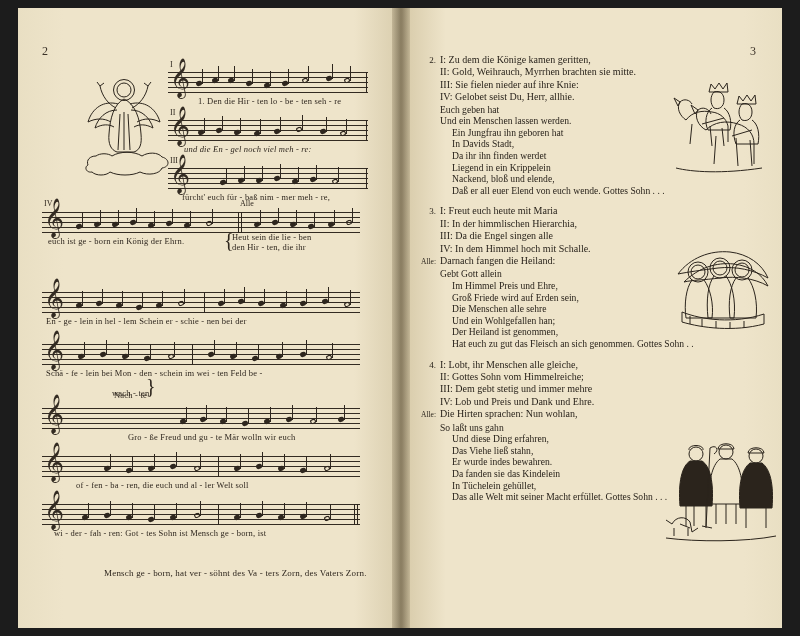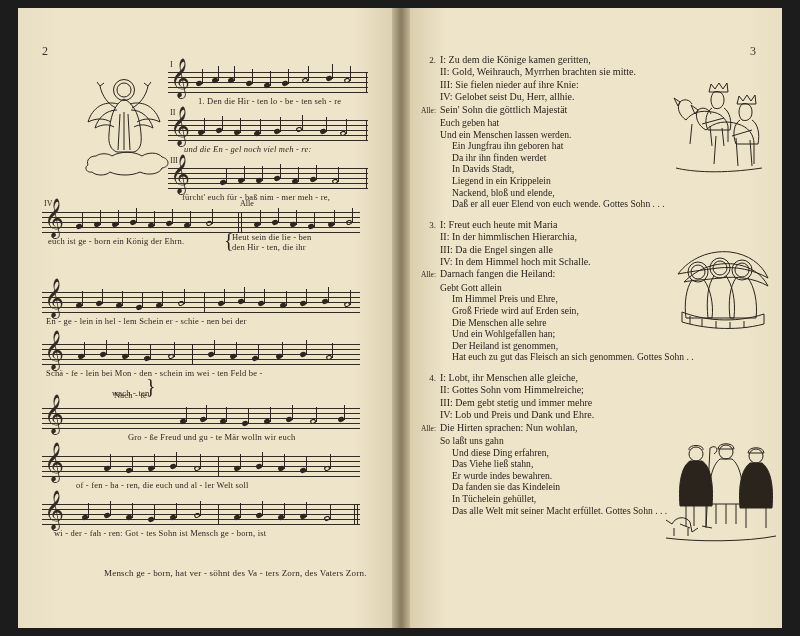--- a/index.html
+++ b/index.html
@@ -558,28 +558,25 @@
           </div>
           <div class="vline">
             <span class="rn"></span><span>II:</span> <span>Gold, Weihrauch, Myrrhen brachten sie mitte.</span>
           </div>
           <div class="vline">
             <span class="rn"></span><span>III:</span> <span>Sie fielen nieder auf ihre Knie:</span>
           </div>
           <div class="vline">
             <span class="rn"></span><span>IV:</span> <span>Gelobet seist Du, Herr, allhie.</span>
           </div>
-          <div class="vline">
-            <span class="rn alle">Alle:</span><span>Sein' Sohn die göttlich Majestät</span>
-          </div>
           <div class="refrain">Euch geben hat</div>
           <div class="refrain">Und ein Menschen lassen werden.</div>
           <div class="refrain indent">Ein Jungfrau ihn geboren hat</div>
+          <div class="refrain indent">In Davids Stadt,</div>
           <div class="refrain indent">Da ihr ihn finden werdet</div>
-          <div class="refrain indent">In Davids Stadt,</div>
           <div class="refrain indent">Liegend in ein Krippelein</div>
           <div class="refrain indent">Nackend, bloß und elende,</div>
           <div class="refrain indent">Daß er all euer Elend von euch wende. Gottes Sohn . . .</div>
         </div>
 
         <div class="verse">
           <div class="vline">
             <span class="rn">3.</span><span>I:</span> <span>Freut euch heute mit Maria</span>
           </div>
           <div class="vline">

